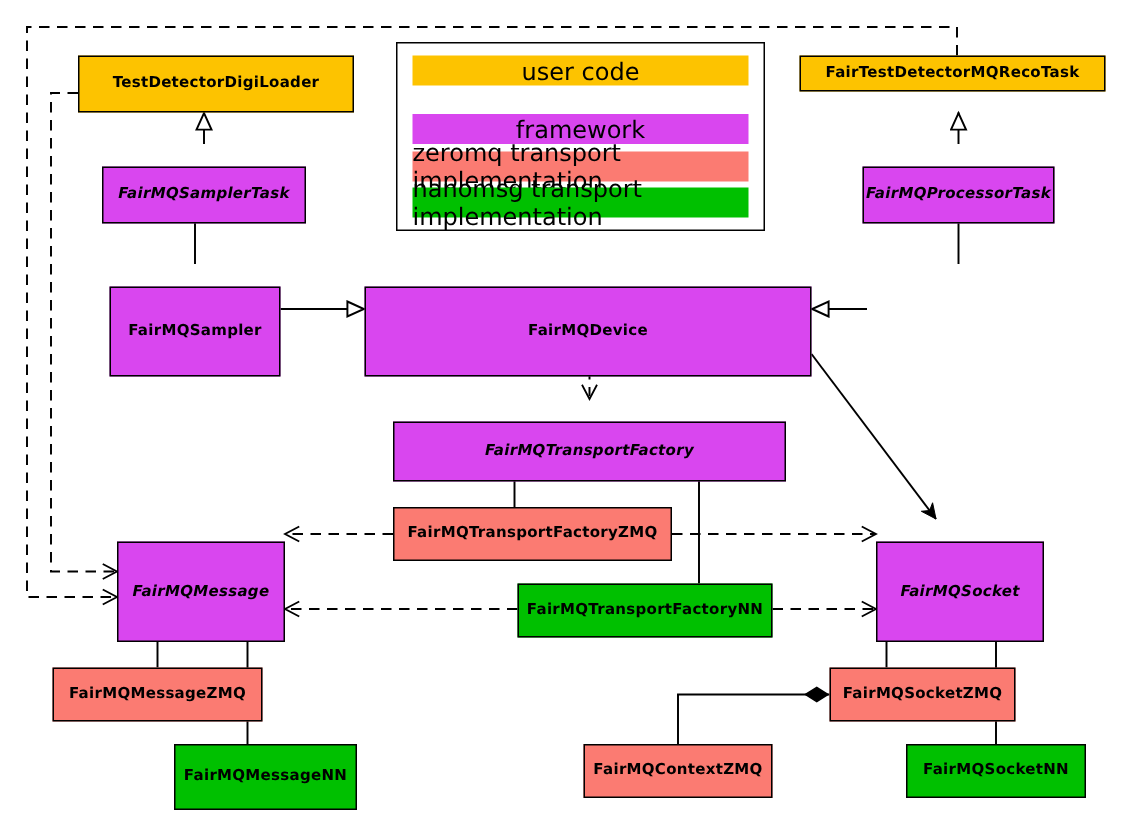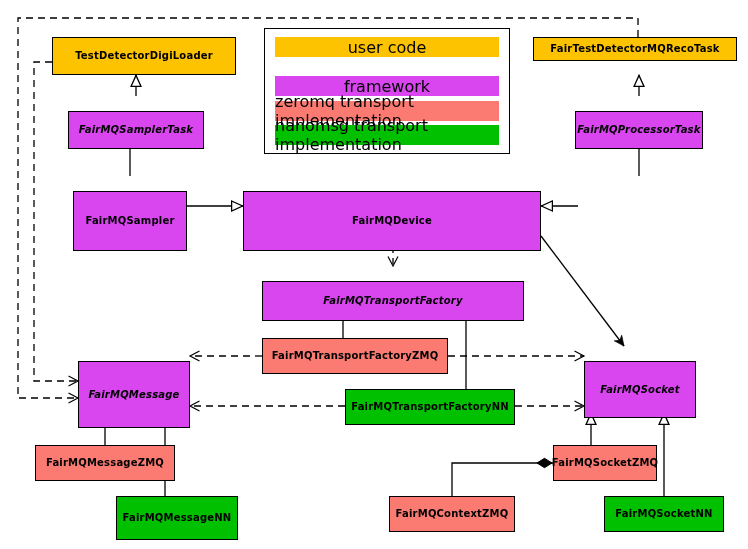--- a/index.html
+++ b/index.html
@@ -198,25 +198,25 @@
   </div>
 
   <div class="node c-zmq" style="left:35px; top:445px; width:140px; height:36px;">
     <span>FairMQMessageZMQ</span>
   </div>
 
   <div class="node c-nn" style="left:116px; top:496px; width:122px; height:44px;">
     <span>FairMQMessageNN</span>
   </div>
 
-  <div class="node c-fw abstract" style="left:584px; top:346px; width:112px; height:57px;">
+  <div class="node c-fw abstract" style="left:584px; top:346px; width:112px; height:67px;">
     <span>FairMQSocket</span>
   </div>
 
-  <div class="node c-zmq" style="left:553px; top:445px; width:104px; height:36px;">
+  <div class="node c-zmq" style="left:553px; top:445px; width:124px; height:36px;">
     <span>FairMQSocketZMQ</span>
   </div>
 
   <div class="node c-nn" style="left:604px; top:496px; width:120px; height:36px;">
     <span>FairMQSocketNN</span>
   </div>
 
   <div class="node c-zmq" style="left:389px; top:496px; width:126px; height:36px;">
     <span>FairMQContextZMQ</span>
   </div>

